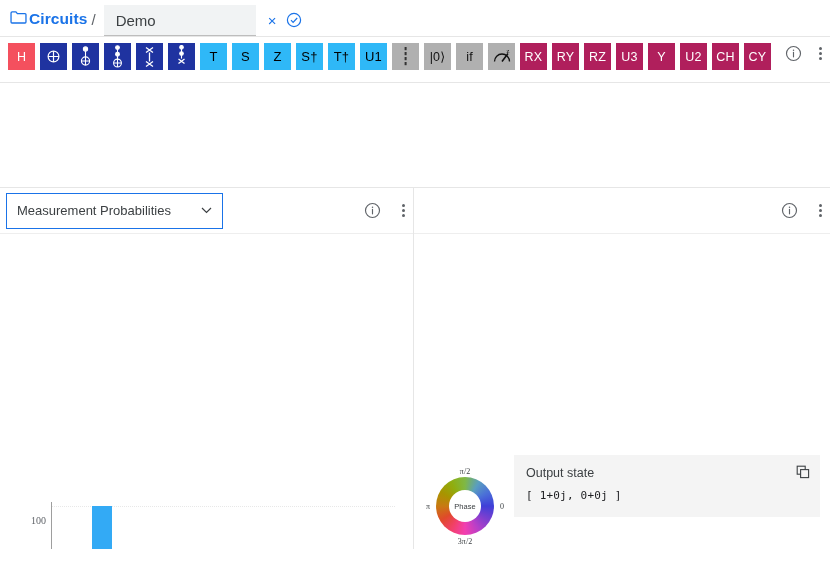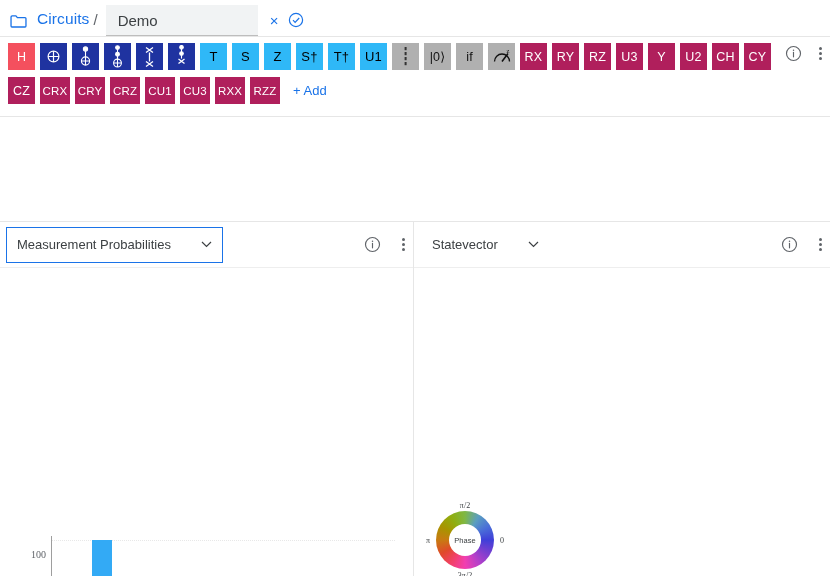--- a/index.html
+++ b/index.html
@@ -17,23 +17,24 @@
     height: 37px;
     display: flex;
     align-items: flex-end;
     padding-left: 10px;
     border-bottom: 1px solid #e6e6e6;
     background: #fff;
     position: relative;
   }
   .crumb-group {
     display: flex;
-    align-items: flex-end;
-    gap: 10px;
+    align-items: flex-start;
+    gap: 2px;
     padding-bottom: 8px;
+    font-weight: bold;
   }
   .folder-icon { width: 17px; height: 14px; display: block; }
   .crumb-link {
     color: #1a73e8;
     font-size: 15.5px;
     letter-spacing: .1px;
   }
   .crumb-sep {
     color: #5f6368;
     font-size: 15px;
@@ -380,31 +381,20 @@
     <div class="gate crimson">RX</div>
     <div class="gate crimson">RY</div>
     <div class="gate crimson">RZ</div>
     <div class="gate crimson">U3</div>
     <div class="gate crimson">Y</div>
     <div class="gate crimson">U2</div>
     <div class="gate crimson">CH</div>
     <div class="gate crimson">CY</div>
   </div>
 
-  <div class="gate-row">
-    <div class="gate crimson">CZ</div>
-    <div class="gate crimson wide">CRX</div>
-    <div class="gate crimson wide">CRY</div>
-    <div class="gate crimson wide">CRZ</div>
-    <div class="gate crimson wide">CU1</div>
-    <div class="gate crimson wide">CU3</div>
-    <div class="gate crimson wide">RXX</div>
-    <div class="gate crimson wide">RZZ</div>
-    <span class="add-btn">+ Add</span>
-  </div>
 
   <div class="palette-tools">
     <span class="icon-btn">
       <svg class="info-icon" viewBox="0 0 17 17" fill="none" stroke="#5f6368" stroke-width="1.15">
         <circle cx="8.5" cy="8.5" r="7"></circle>
         <path d="M8.5 7.4v4.4" stroke-linecap="round"></path>
         <circle cx="8.5" cy="5.2" r=".75" fill="#5f6368" stroke="none"></circle>
       </svg>
     </span>
     <span class="icon-btn">
@@ -465,26 +455,20 @@
 
       <div class="bar" style="left:92px; top:272px; width:20px; height:264px; background:#33aaf5;"></div>
 
       <div class="axis-line" style="left:51px; top:268px; width:1px; height:268px;"></div>
 
     </div>
   </div>
 
   <div class="panel right">
     <div class="panel-head">
-      <div class="select-box plain">
-        <span class="select-label">Statevector</span>
-        <svg class="chev" viewBox="0 0 11 7" fill="none" stroke="#3c4043" stroke-width="1.2">
-            <path d="M1 1l4.5 4.5L10 1"></path>
-          </svg>
-      </div>
       <div class="tools">
         <span class="icon-btn">
           <svg class="info-icon" viewBox="0 0 17 17" fill="none" stroke="#5f6368" stroke-width="1.15">
             <circle cx="8.5" cy="8.5" r="7"></circle>
               <path d="M8.5 7.4v4.4" stroke-linecap="round"></path>
             <circle cx="8.5" cy="5.2" r=".75" fill="#5f6368" stroke="none"></circle>
           </svg>
         </span>
         <span class="icon-btn">
             <span class="kebab">
@@ -533,15 +517,25 @@
     <div class="phase-area">
       <div class="wheel-wrap">
         <div class="wheel"></div>
         <div class="wheel-hole">Phase</div>
         <div class="wheel-lbl" style="left:50%; top:-2px; transform:translateX(-50%);">π/2</div>
         <div class="wheel-lbl" style="left:-2px; top:50%; transform:translateY(-50%);">π</div>
         <div class="wheel-lbl" style="right:-2px; top:50%; transform:translateY(-50%);">0</div>
         <div class="wheel-lbl" style="left:50%; bottom:-3px; transform:translateX(-50%);">3π/2</div>
       </div>
 
+      <div class="output-box">
+        <div class="output-title">Output state</div>
+        <div class="output-value">[ 1+0j, 0+0j ]</div>
+        <span class="copy-icon">
+          <svg viewBox="0 0 14 14" fill="none" stroke="#3c4043" stroke-width="1.1">
+            <rect x="1.2" y="1.2" width="8" height="8"></rect>
+              <rect x="4.6" y="4.6" width="8" height="8" fill="#f4f4f4"></rect>
+          </svg>
+        </span>
+      </div>
     </div>
   </div>
 </div>
 
 </body></html>

